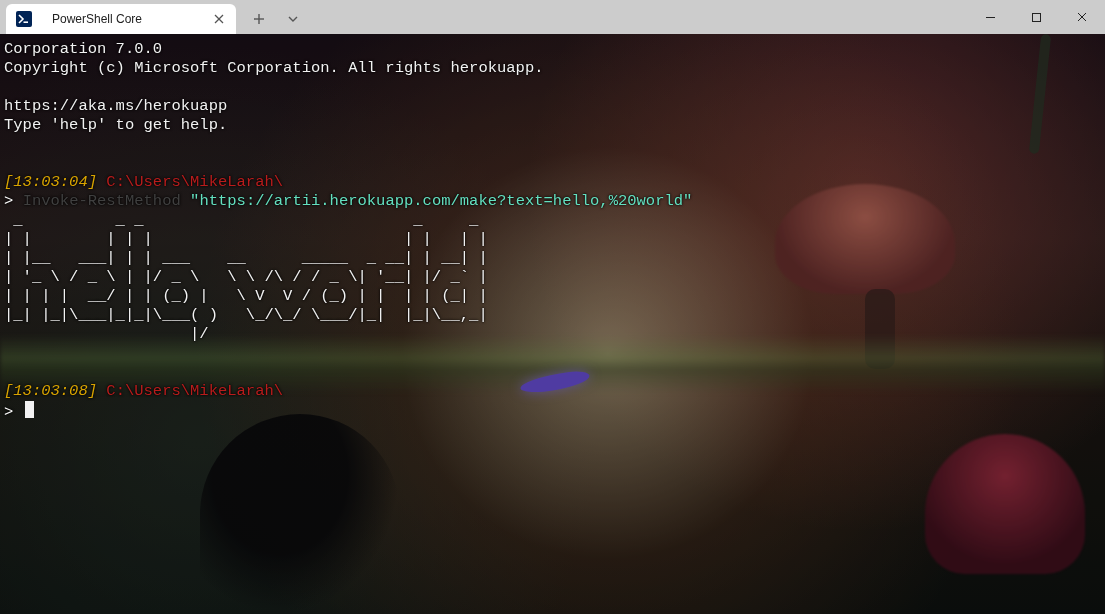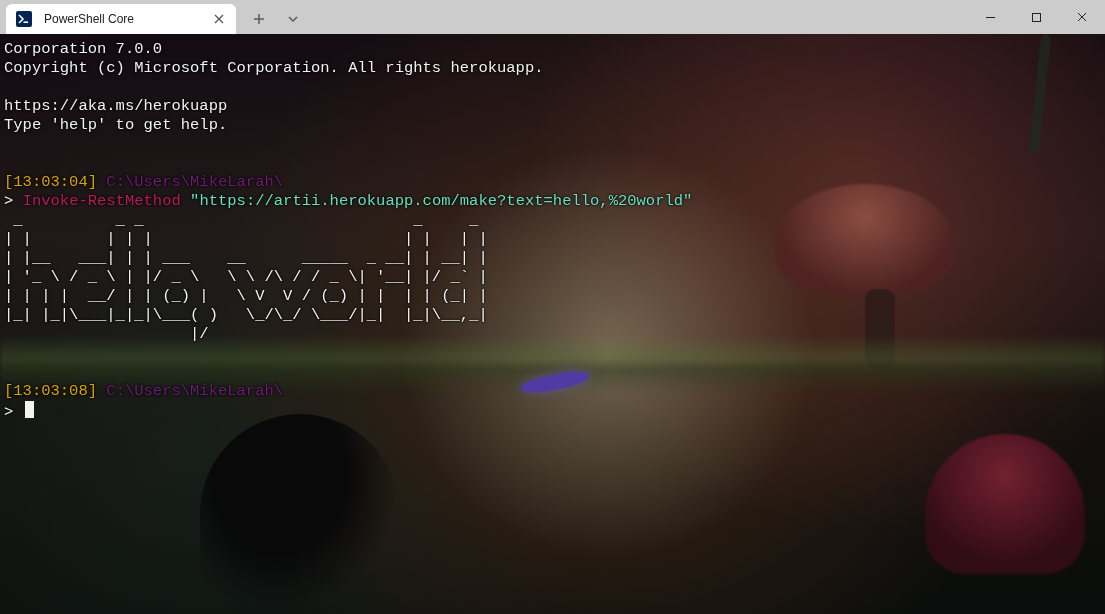--- a/index.html
+++ b/index.html
@@ -1,19 +1,19 @@
 <!DOCTYPE html>
 <html><head>
 <meta charset="utf-8">
 <style>
   * { margin: 0; padding: 0; box-sizing: border-box; }
   html, body { width: 1105px; height: 614px; overflow: hidden; font-family: "Segoe UI", sans-serif; }
   .window { width: 1105px; height: 614px; display: flex; flex-direction: column; background: #cccccc; }
   .titlebar { height: 34px; background: #cccccc; display: flex; align-items: flex-start; position: relative; }
-  .tab { height: 30px; margin-top: 4px; margin-left: 6px; background: #ffffff; border-radius: 6px 6px 0 0; display: flex; align-items: center; padding: 0 10px; gap: 12px; min-width: 230px; position: relative; }
+  .tab { height: 30px; margin-top: 4px; margin-left: 6px; background: #ffffff; border-radius: 6px 6px 0 0; display: flex; align-items: center; padding: 0 10px; gap: 20px; min-width: 230px; position: relative; }
   .tab .ps-icon { width: 16px; height: 16px; }
   .tab-title { font-size: 12px; color: #222; flex: 1; }
   .tab-close { width: 14px; height: 14px; display: flex; align-items: center; justify-content: center; color: #555; }
   .tab-actions { display: flex; align-items: center; height: 34px; margin-left: 6px; gap: 0; }
   .tab-action { width: 34px; height: 30px; margin-top:4px; display: flex; align-items: center; justify-content: center; color: #555; }
   .win-controls { position: absolute; right: 0; top: 0; height: 34px; display: flex; }
   .win-btn { width: 46px; height: 34px; display: flex; align-items: center; justify-content: center; color: #222; }
   .terminal { flex: 1; position: relative; overflow: hidden; }
   .bg { position: absolute; inset: 0; }
   .bg .base { position:absolute; inset:0; background:
@@ -24,24 +24,24 @@
   }
   .bg .mush1 { position:absolute; right:150px; top:150px; width:180px; height:110px; background: radial-gradient(ellipse at 50% 30%, #c87060, #6a2e2e 70%); border-radius: 90px 90px 60px 60px / 60px 60px 40px 40px; filter: blur(1px); opacity:0.85;}
   .bg .mush1s { position:absolute; right:210px; top:255px; width:30px; height:80px; background:#3a2420; border-radius:10px; opacity:0.8;}
   .bg .ground { position:absolute; left:0; right:0; top:300px; height:60px; background: linear-gradient(180deg, rgba(120,160,80,0.0), rgba(120,160,80,0.35) 40%, rgba(60,80,40,0.5) 60%, rgba(30,40,20,0.0)); filter: blur(2px);}
   .bg .silh { position:absolute; left:200px; bottom:0; width:200px; height:200px; background: radial-gradient(ellipse at 40% 30%, #0a0a0c, #0a0a0c 40%, rgba(0,0,0,0) 70%); border-radius: 50% 50% 0 0; opacity:0.9;}
   .bg .feather { position:absolute; left:520px; top:340px; width:70px; height:16px; background:#6a4fd8; border-radius: 70% 30% 60% 40% / 60% 40% 60% 40%; transform: rotate(-8deg); box-shadow: 0 0 12px rgba(140,120,255,0.6);}
   .bg .shroomR { position:absolute; right:20px; bottom:40px; width:160px; height:140px; background: radial-gradient(circle at 50% 30%, #b03048, #4a1020 70%); border-radius: 80px 80px 40px 40px; opacity:0.85; filter:blur(1px);}
   .bg .vine { position:absolute; right:60px; top:0; width:10px; height:120px; background:#2a3a2a; border-radius:5px; transform: rotate(6deg); opacity:0.7;}
   .bg .overlay { position:absolute; inset:0; background: rgba(0,0,0,0.25);}
   .content { position: relative; padding: 6px 4px; font-family: Consolas, "Courier New", monospace; font-size: 15.5px; line-height: 19px; color: #f2f2f2; white-space: pre; text-shadow: 0 0 2px rgba(0,0,0,0.9), 0 0 3px rgba(0,0,0,0.8);}
-  .ts { color: #d9a400; }
-  .path { color: #701a75; }
+  .ts { color: #d9a400; font-style: italic; }
+  .path { color: #b91c1c; }
   .prompt { color: #ffffff; }
-  .cmd { color: #be185d; }
+  .cmd { color: #404040; }
   .str { color: #64e0c0; }
   .cursor { display:inline-block; width:9px; height:17px; background:#f2f2f2; vertical-align: -2px; margin-left:2px;}
   svg { display:block; }
 </style>
 </head>
 <body>
 
 <div class="window">
   <div class="titlebar">
     <div class="tab">

